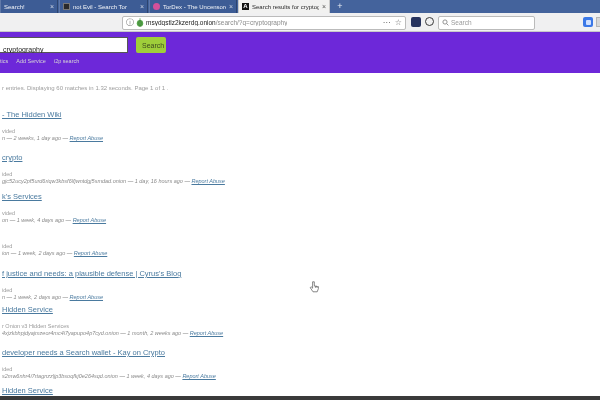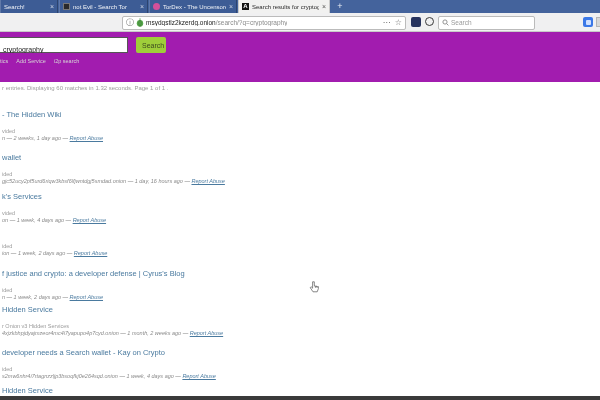--- a/index.html
+++ b/index.html
@@ -45,35 +45,35 @@
              border:1px solid #bbb;border-radius:2px;box-sizing:border-box;
              display:flex;align-items:center;padding:0 3px;}
   .searchbox input{border:none;outline:none;width:70px;font-size:6.5px;
                    font-family:"Liberation Sans",sans-serif;color:#444;background:transparent;padding:0;margin-left:2px;}
   .searchbox input::placeholder{color:#9a9a9a;}
   .ext-icon{left:583px;width:10px;height:10px;background:#3b78e7;border-radius:2px;}
   .ext-icon::after{content:"";position:absolute;left:2.5px;top:2.5px;width:5px;height:5px;
                    background:#cfe0ff;border-radius:1px;}
   .clipped-icon{left:596px;width:8px;height:10px;background:#d7d7d7;border:1px solid #b5b5b5;box-sizing:border-box;}
   
-  .dark-header{position:absolute;left:0;top:32px;width:600px;height:50px;background:#a21caf;}
+  .dark-header{position:absolute;left:0;top:32px;width:600px;height:41px;background:#6d28d9;}
   .hdr-search{position:absolute;left:-8px;top:5px;width:136px;height:16px;background:#fff;
               border:1px solid #555;box-sizing:border-box;}
   .hdr-search input{border:none;outline:none;width:120px;height:14px;font-size:7px;
                     font-family:"Liberation Sans",sans-serif;color:#222;padding:0 0 0 10px;background:transparent;}
   .hdr-btn{position:absolute;left:136px;top:5px;width:30px;height:16px;background:#9fce3a;
            border:none;border-radius:2px;font-size:7px;color:#3c4a1f;
            font-family:"Liberation Sans",sans-serif;text-align:center;line-height:16px;}
   .hdr-links{position:absolute;left:0;top:26px;display:flex;gap:8px;}
   .hdr-link{font-size:5.5px;color:#d6d6d6;white-space:nowrap;}
   
   .status-line{position:absolute;left:2px;top:85px;font-size:6px;color:#9c9c9c;white-space:nowrap;}
   .result{position:absolute;left:2px;width:560px;}
   .result-title{position:absolute;left:0;top:0;font-size:7.5px;color:#4a7a9f;
-                white-space:nowrap;}
+                text-decoration:underline;white-space:nowrap;}
   .result-desc{position:absolute;left:0;top:18px;font-size:5.5px;color:#9a9a9a;white-space:nowrap;}
   .result-meta{position:absolute;left:0;top:25px;font-size:5.5px;color:#8a8a8a;
                font-style:italic;white-space:nowrap;}
   .report-link{color:#4a7a9f;text-decoration:underline;font-style:italic;}
   
   .bottom-strip{position:absolute;left:0;top:396px;width:600px;height:4px;background:#3a3a3a;}
   .cursor{position:absolute;left:308px;top:281px;width:12px;height:13px;}
 </style>
 </head>
 <body>
@@ -144,39 +144,39 @@
 
   <div class="status-line">r entries. Displaying 60 matches in 1.32 seconds. Page 1 of 1 .</div>
 
   <div class="result" style="top:110px;">
     <a class="result-title">- The Hidden Wiki</a>
     <div class="result-desc">vided</div>
     <div class="result-meta"><span>n — 2 weeks, 1 day ago — </span><a class="report-link">Report Abuse</a></div>
   </div>
 
   <div class="result" style="top:153px;">
-    <a class="result-title">wallet</a>
+    <a class="result-title">crypto</a>
     <div class="result-desc">ided</div>
     <div class="result-meta"><span>gjc52ucy2pf5urd6riqw3kbsf6lfjwntdgj5smdad.onion — 1 day, 16 hours ago — </span><a class="report-link">Report Abuse</a></div>
   </div>
 
   <div class="result" style="top:192px;">
     <a class="result-title">k's Services</a>
     <div class="result-desc">vided</div>
     <div class="result-meta"><span>on — 1 week, 4 days ago — </span><a class="report-link">Report Abuse</a></div>
   </div>
 
   <div class="result" style="top:225px;">
     <a class="result-title"></a>
     <div class="result-desc">ided</div>
     <div class="result-meta"><span>ion — 1 week, 2 days ago — </span><a class="report-link">Report Abuse</a></div>
   </div>
 
   <div class="result" style="top:269px;">
-    <a class="result-title">f justice and crypto: a developer defense | Cyrus's Blog</a>
+    <a class="result-title">f justice and needs: a plausible defense | Cyrus's Blog</a>
     <div class="result-desc">ided</div>
     <div class="result-meta"><span>n — 1 week, 2 days ago — </span><a class="report-link">Report Abuse</a></div>
   </div>
 
   <div class="result" style="top:305px;">
     <a class="result-title">Hidden Service</a>
     <div class="result-desc">r Onion v3 Hidden Services</div>
     <div class="result-meta"><span>4xjzkbhpjdyajmzeor4mc4i7yapupo4p7cyd.onion — 1 month, 2 weeks ago — </span><a class="report-link">Report Abuse</a></div>
   </div>
 

